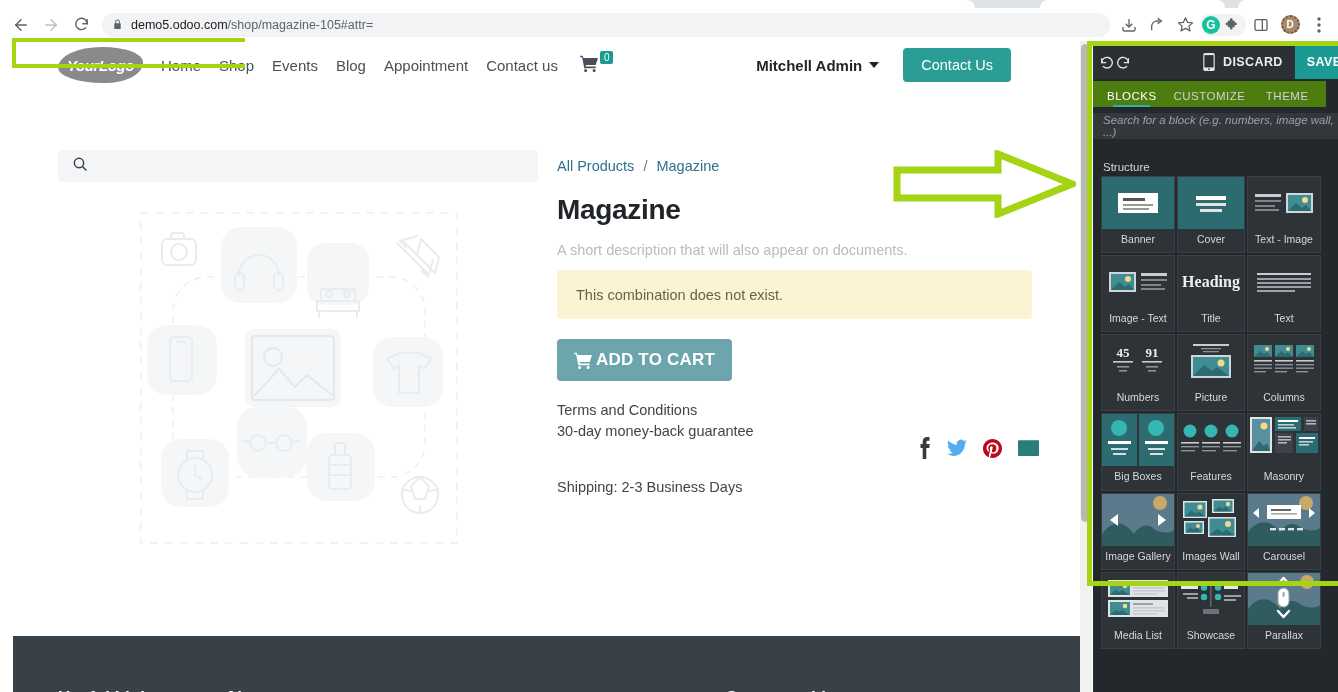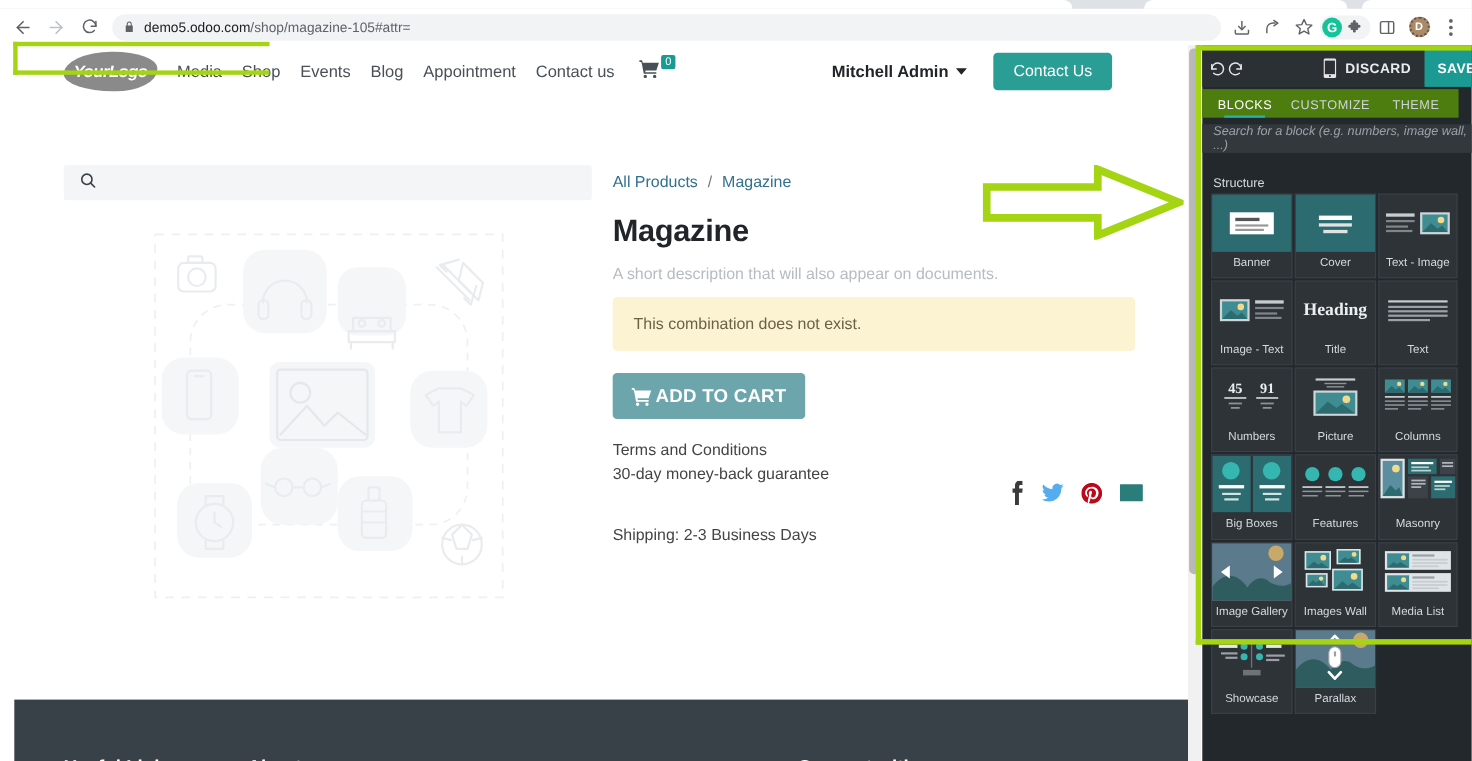--- a/index.html
+++ b/index.html
@@ -189,21 +189,21 @@
   </div>
 </div>
 
 <div id="viewport">
 
   <div id="site-header">
     <div id="logo">
       <div class="blob"></div>
       <div class="txt">YourLogo</div>
     </div>
-    <a class="nav-link">Media</a>
+    <a class="nav-link">Home</a>
     <a class="nav-link">Shop</a>
     <a class="nav-link">Events</a>
     <a class="nav-link">Blog</a>
     <a class="nav-link">Appointment</a>
     <a class="nav-link">Contact us</a>
     <div id="cart-wrap">
       <span>
         <svg width="19" height="17" viewBox="0 0 24 22" fill="currentColor">
             <path d="M0 1h3.2l.8 3H23l-3 9H7.4l-.5 2H20v2H5.2L3.1 6 2.2 3H0V1zM7 18a2 2 0 1 1 0 4 2 2 0 0 1 0-4zm11 0a2 2 0 1 1 0 4 2 2 0 0 1 0-4z"></path>
           </svg>
@@ -637,20 +637,41 @@
             <path d="M4.5 33.5l5-5 3 2 3-2 5 5z" fill="#2c6b70"></path>
           <rect x="27" y="18" width="28" height="20" fill="#dfe4e8"></rect>
             <rect x="28.5" y="19.5" width="25" height="17" fill="#3f8d93"></rect>
             <circle cx="47" cy="25" r="3" fill="#f2d98b"></circle>
             <path d="M28.5 36.5l8-7 5 4 4-3 8 6z" fill="#2c6b70"></path>
         </svg>
       </div>
       <div class="cap">Images Wall</div>
     </div>
 
+    <div class="blk">
+      <div class="thumb slate" style="padding:0">
+        <svg width="72" height="52" viewBox="0 0 72 52">
+            <rect width="72" height="52" fill="#5b7a8b"></rect>
+          <circle cx="58" cy="9" r="7" fill="#c9a96a"></circle>
+          <path d="M0 38c10-13 22-13 32 0 6-9 14-10 20-5 6 4 14 5 20 1v18H0z" fill="#2f5d5f"></path>
+          <rect x="19" y="11" width="34" height="14" fill="#fff"></rect>
+            <rect x="23" y="15" width="20" height="2" fill="#666"></rect>
+            <rect x="23" y="19" width="26" height="1.6" fill="#aaa"></rect>
+          <polygon points="11,14 5,19 11,24" fill="#fff"></polygon>
+            <polygon points="61,14 67,19 61,24" fill="#fff"></polygon>
+          <g fill="#dfe6e6">
+              <rect x="22" y="34" width="6" height="2.4"></rect>
+              <rect x="31" y="34" width="6" height="2.4"></rect>
+              <rect x="40" y="34" width="6" height="2.4"></rect>
+              <rect x="49" y="34" width="6" height="2.4"></rect>
+            </g>
+        </svg>
+      </div>
+      <div class="cap">Carousel</div>
+    </div>
 
     <div class="blk">
       <div class="thumb">
         <svg width="62" height="40" viewBox="0 0 62 40">
           <rect x="1" y="1" width="60" height="17" fill="#dfe4e8"></rect>
           <rect x="3" y="3" width="20" height="13" fill="#3f8d93"></rect>
             <circle cx="18" cy="7" r="2.3" fill="#f2d98b"></circle>
             <path d="M3 16l6-5 3 2 3-2 8 5z" fill="#2c6b70"></path>
           <rect x="26" y="4" width="20" height="2" fill="#9aa0a6"></rect>
             <rect x="26" y="8" width="32" height="1.6" fill="#c8ccd0"></rect>

